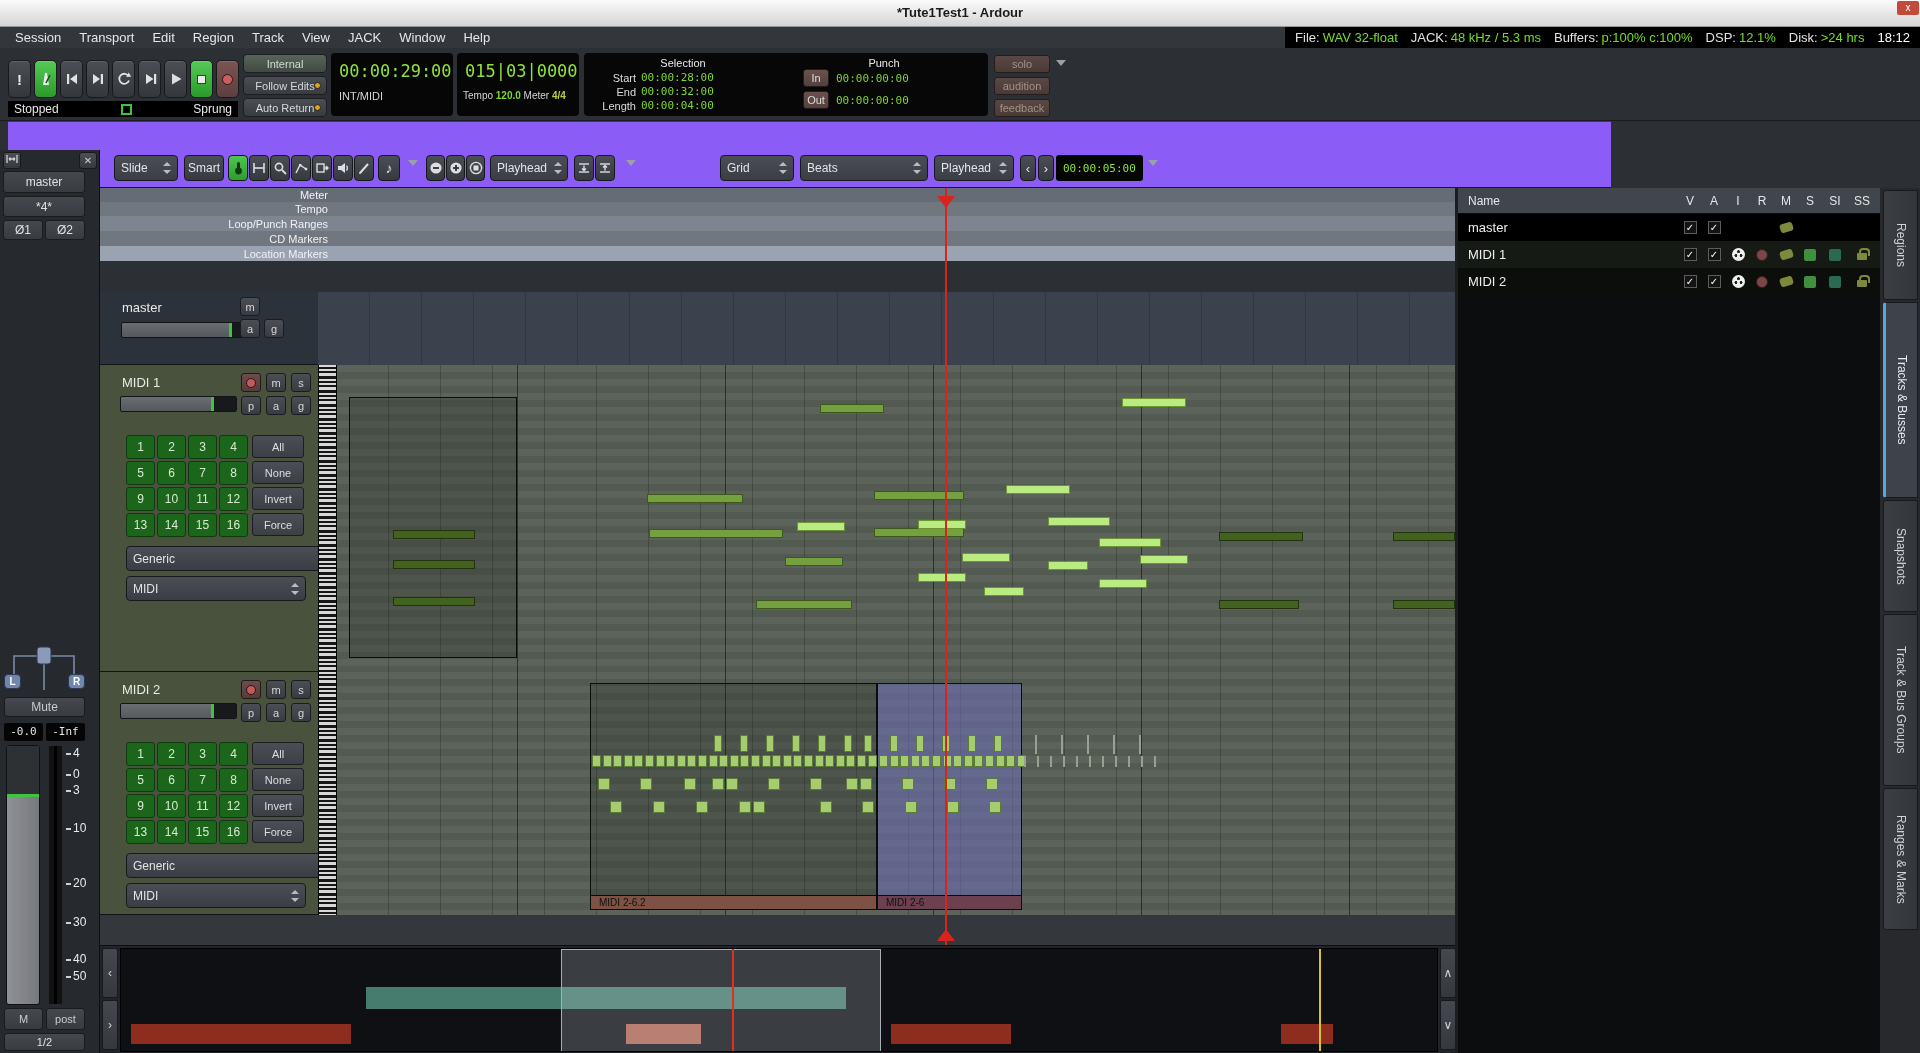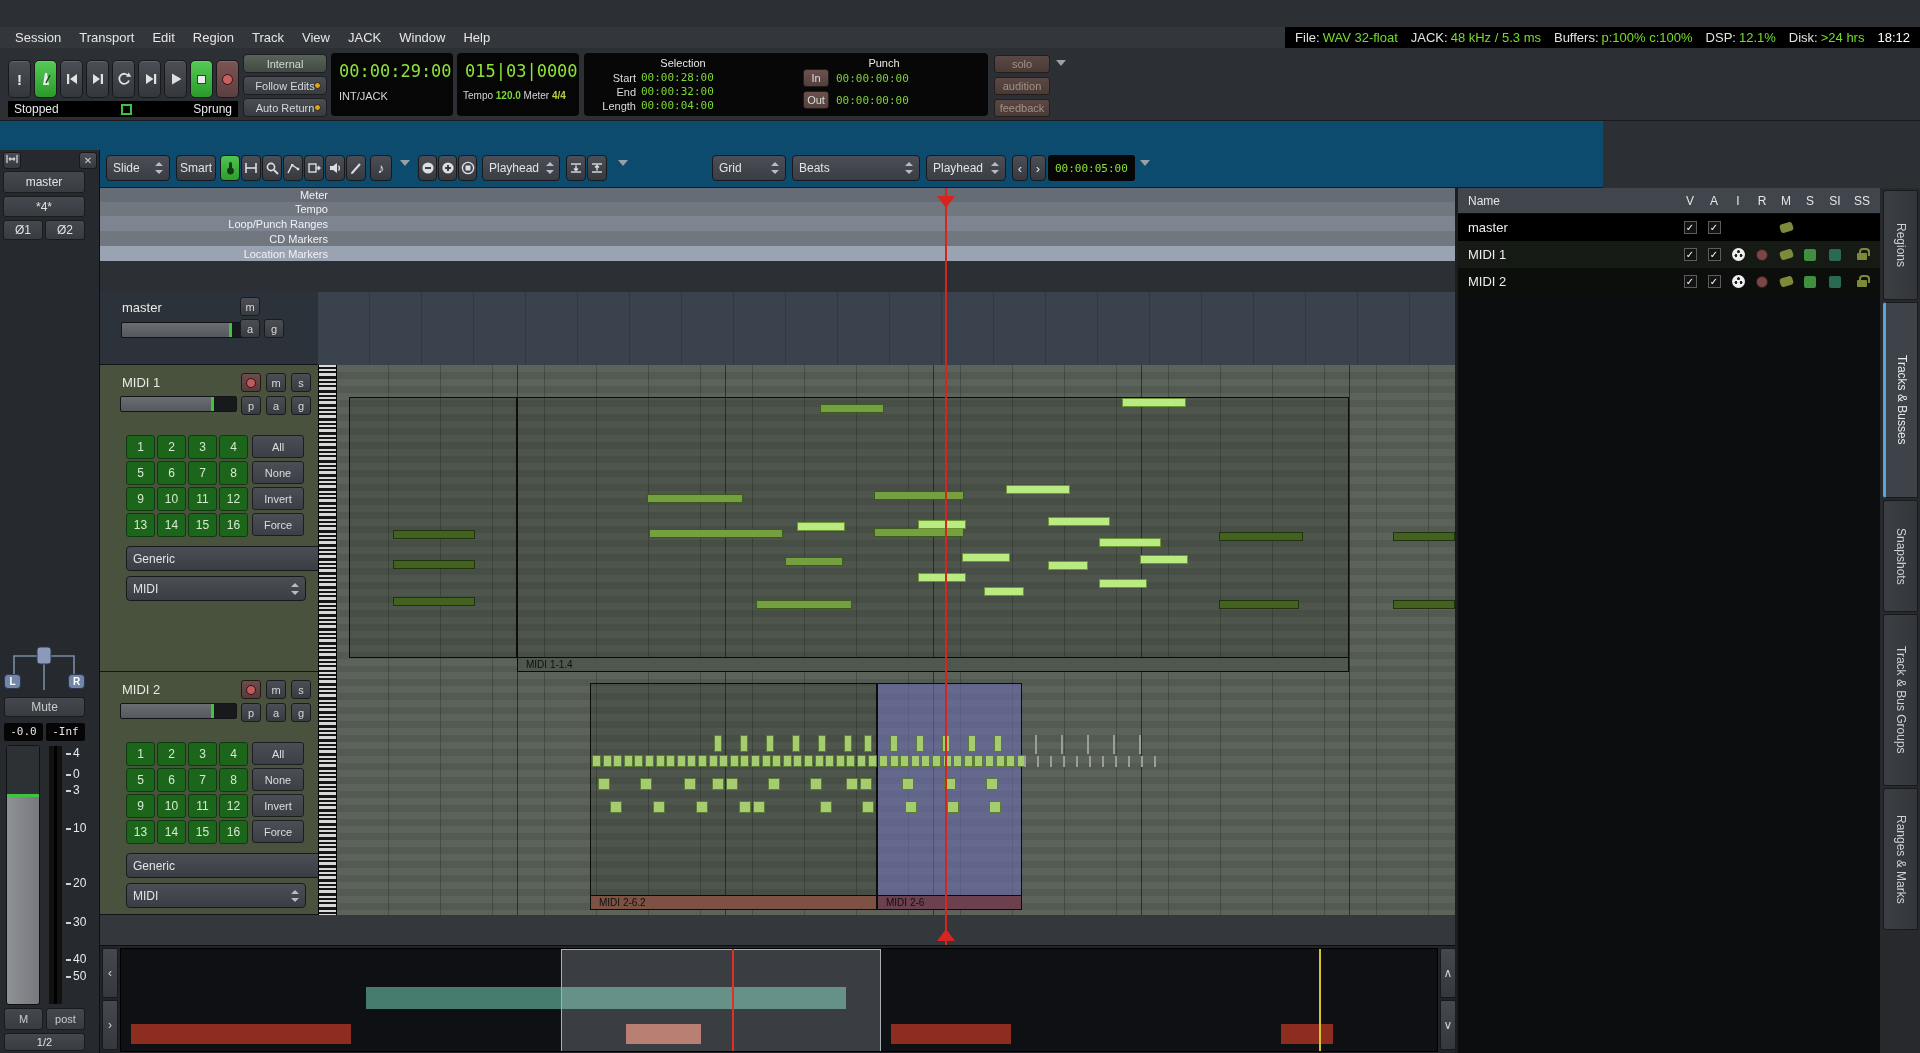--- a/index.html
+++ b/index.html
@@ -36,21 +36,21 @@
 .selrow{display:grid;grid-template-columns:52px 100px;gap:5px;line-height:14px}
 .selrow .k{text-align:right;color:#dcdcdc}
 .selrow .v{font-family:"DejaVu Sans Mono",monospace;color:#7ed637;font-size:11px}
 .punchtitle{position:absolute;left:245px;top:4px;width:110px;text-align:center;color:#e8e8e8}
 .pbtn{position:absolute;left:219px;width:26px;height:18px;background:linear-gradient(#6b514d,#53403c);border:1px solid #211b19;border-radius:3px;text-align:center;line-height:17px;color:#ddd;font-size:11px}
 .pval{position:absolute;left:252px;font-family:"DejaVu Sans Mono",monospace;color:#7ed637;font-size:11px}
 .moncol{position:absolute;left:994px;top:7px;display:flex;flex-direction:column;gap:4px}
 .monbtn{width:56px;height:18px;background:linear-gradient(#5a4844,#4a3a36);border:1px solid #241d1b;border-radius:3px;font-size:11px;color:#a39187;text-align:center;line-height:17px}
 .chev{width:0;height:0;border-left:5px solid transparent;border-right:5px solid transparent;border-top:6px solid #9aa0a8;position:absolute}
 
-.toolbar{position:absolute;left:0;top:121px;width:1603px;height:67px;background:#0c4a6e;border-top:1px solid #3c4046;border-bottom:1px solid #17191c}
+.toolbar{position:absolute;left:8px;top:121px;width:1603px;height:67px;background:#8b5cf6;border-top:1px solid #3c4046;border-bottom:1px solid #17191c}
 .tool{position:absolute;top:33px;height:26px;background:linear-gradient(#4b4f55,#36393f);border:1px solid #17191d;border-radius:4px;display:flex;align-items:center;justify-content:center;color:#e2e4e6}
 .tool.active{background:linear-gradient(#50c450,#2b9e2b)}
 .dd{background:linear-gradient(#4b4f55,#3a3e44);border:1px solid #17191d;border-radius:4px;display:flex;align-items:center;justify-content:space-between;padding:0 6px;font-size:12px;color:#e2e4e6}
 .tooldd{position:absolute;top:33px;height:26px}
 .spin{position:relative;width:9px;height:12px;margin-left:6px}
 .spin::before{content:"";position:absolute;left:1px;top:0;border-left:4px solid transparent;border-right:4px solid transparent;border-bottom:4px solid #b8bcc2}
 .spin::after{content:"";position:absolute;left:1px;bottom:0;border-left:4px solid transparent;border-right:4px solid transparent;border-top:4px solid #b8bcc2}
 .nclock{position:absolute;top:33px;height:26px;background:#060606;border-radius:3px;color:#8de33a;font-family:"DejaVu Sans Mono",monospace;font-size:11px;display:flex;align-items:center;padding:0 7px}
 .smallsq{position:absolute;width:18px;height:17px;background:linear-gradient(#4b4f55,#36393f);border:1px solid #17191d;border-radius:3px;color:#cfd2d6;font-size:10px;text-align:center;line-height:16px}
 
@@ -140,20 +140,24 @@
 
 .sidetabs{position:absolute;left:1880px;top:188px;width:40px;height:865px;background:#27292d}
 .vtab{margin:2px 0 2px 3px;width:35px;background:linear-gradient(90deg,#3b3f44,#33373b);border:1px solid #17191d;border-radius:3px 0 0 3px;color:#cfd2d5;font-size:12px;writing-mode:vertical-rl;display:flex;align-items:center;justify-content:center;padding:10px 0}
 .vtab.active{background:#3e434a;border-left:3px solid #57a7dc;color:#e8eaec}
 </style>
 </head>
 <body>
 
 <div class="stage">
 
+  <div class="titlebar">
+    <span>*Tute1Test1 - Ardour</span>
+    <div class="win-close">x</div>
+  </div>
 
   <div class="menubar">
     <nav id="menu" style="display:flex">
         <span class="menu-item">Session</span>
         <span class="menu-item">Transport</span>
         <span class="menu-item">Edit</span>
         <span class="menu-item">Region</span>
         <span class="menu-item">Track</span>
         <span class="menu-item">View</span>
         <span class="menu-item">JACK</span>
@@ -230,21 +234,21 @@
           <span>Follow Edits</span>
           <span class="led"></span>
         </div>
         <div class="mode-btn">
           <span>Auto Return</span>
           <span class="led"></span>
         </div>
       </div>
     <div class="clockbox" style="left:331px;top:5px;width:122px;height:63px">
       <div class="cmain">00:00:29:00</div>
-      <div class="csub">INT/JACK</div>
+      <div class="csub">INT/MIDI</div>
     </div>
     <div class="clockbox" style="left:457px;top:5px;width:122px;height:63px">
       <div class="cmain">015|03|0000</div>
       <div class="csub2">
         <span>Tempo</span> <b class="gv">120.0</b>
         <span>Meter</span> <b class="yv">4/4</b>
       </div>
     </div>
     <div class="selpanel">
       <div class="seltitle">Selection</div>
@@ -510,23 +514,20 @@
       </div>
     </div>
   <div class="keyb" style="top:365px;height:307px"></div>
   <div class="canvas cv-midi" id="cv1" style="left:337px;top:365px;width:1118px;height:307px">
       <div class="barline" style="left: 180px;"></div>
       <div class="barline" style="left: 388px;"></div>
       <div class="barline" style="left: 596px;"></div>
       <div class="barline" style="left: 804px;"></div>
       <div class="barline" style="left: 1012px;"></div>
       <div class="region" style="left: 12px; top: 32px; width: 168px; height: 261px;"></div>
-      <div class="region" style="left: 180px; top: 32px; width: 832px; height: 275px;">
-        <div class="rname">MIDI 1-1.4</div>
-      </div>
       <div class="note d" style="left: 56px; top: 165px; width: 82px; height: 9px; z-index: 5;"></div>
       <div class="note d" style="left: 56px; top: 195px; width: 82px; height: 9px; z-index: 5;"></div>
       <div class="note d" style="left: 56px; top: 232px; width: 82px; height: 9px; z-index: 5;"></div>
       <div class="note d" style="left: 882px; top: 167px; width: 84px; height: 9px; z-index: 5;"></div>
       <div class="note d" style="left: 882px; top: 235px; width: 80px; height: 9px; z-index: 5;"></div>
       <div class="note d" style="left: 1056px; top: 167px; width: 62px; height: 9px; z-index: 5;"></div>
       <div class="note d" style="left: 1056px; top: 235px; width: 62px; height: 9px; z-index: 5;"></div>
       <div class="note m" style="left: 483px; top: 39px; width: 64px; height: 9px; z-index: 5;"></div>
       <div class="note m" style="left: 310px; top: 129px; width: 96px; height: 9px; z-index: 5;"></div>
       <div class="note m" style="left: 537px; top: 126px; width: 90px; height: 9px; z-index: 5;"></div>

